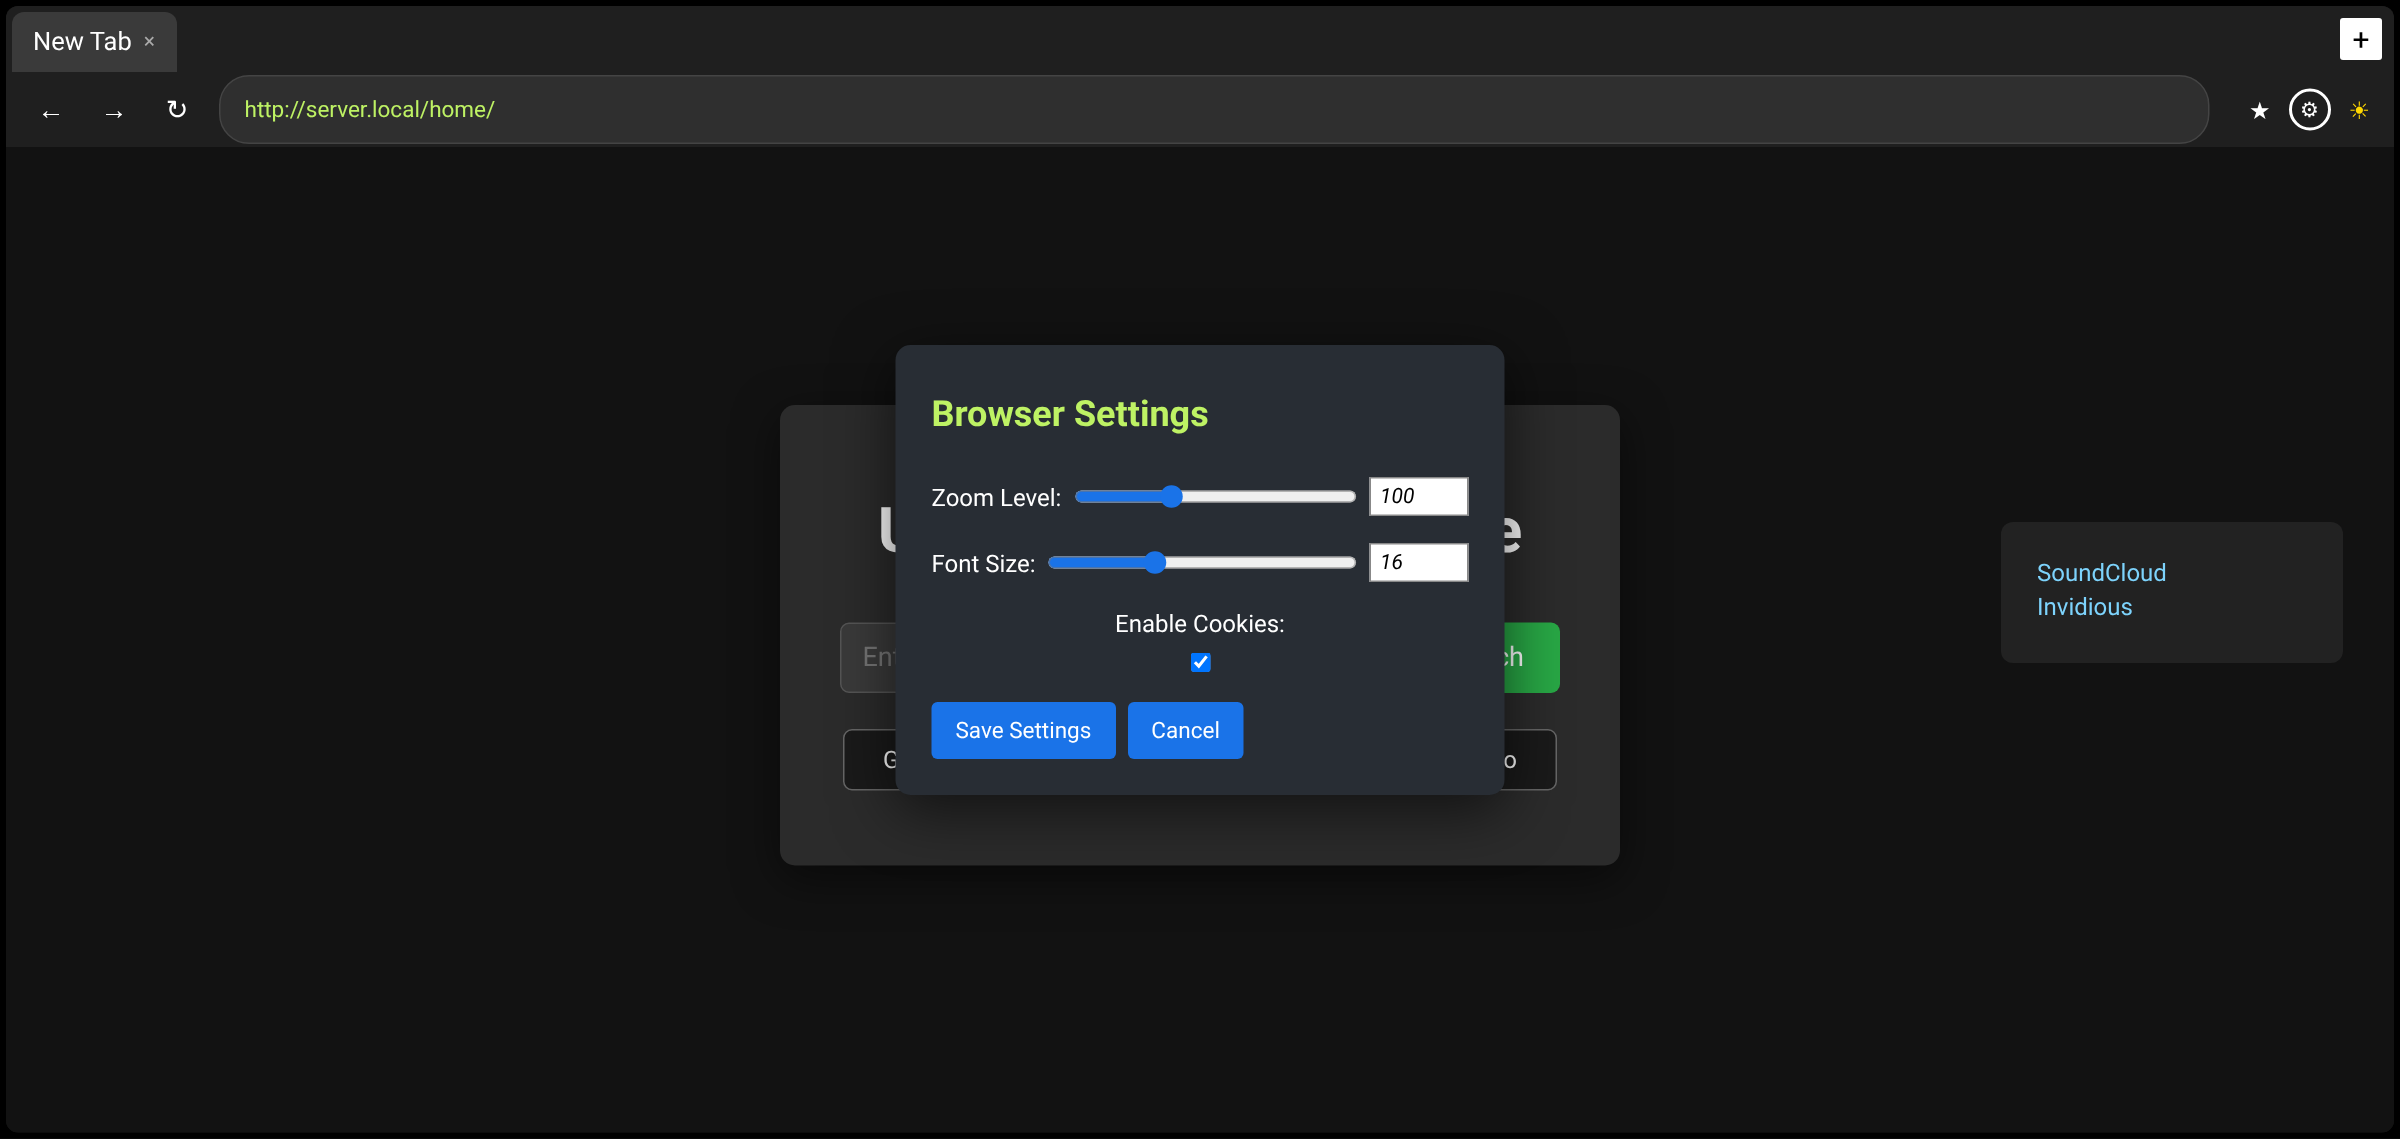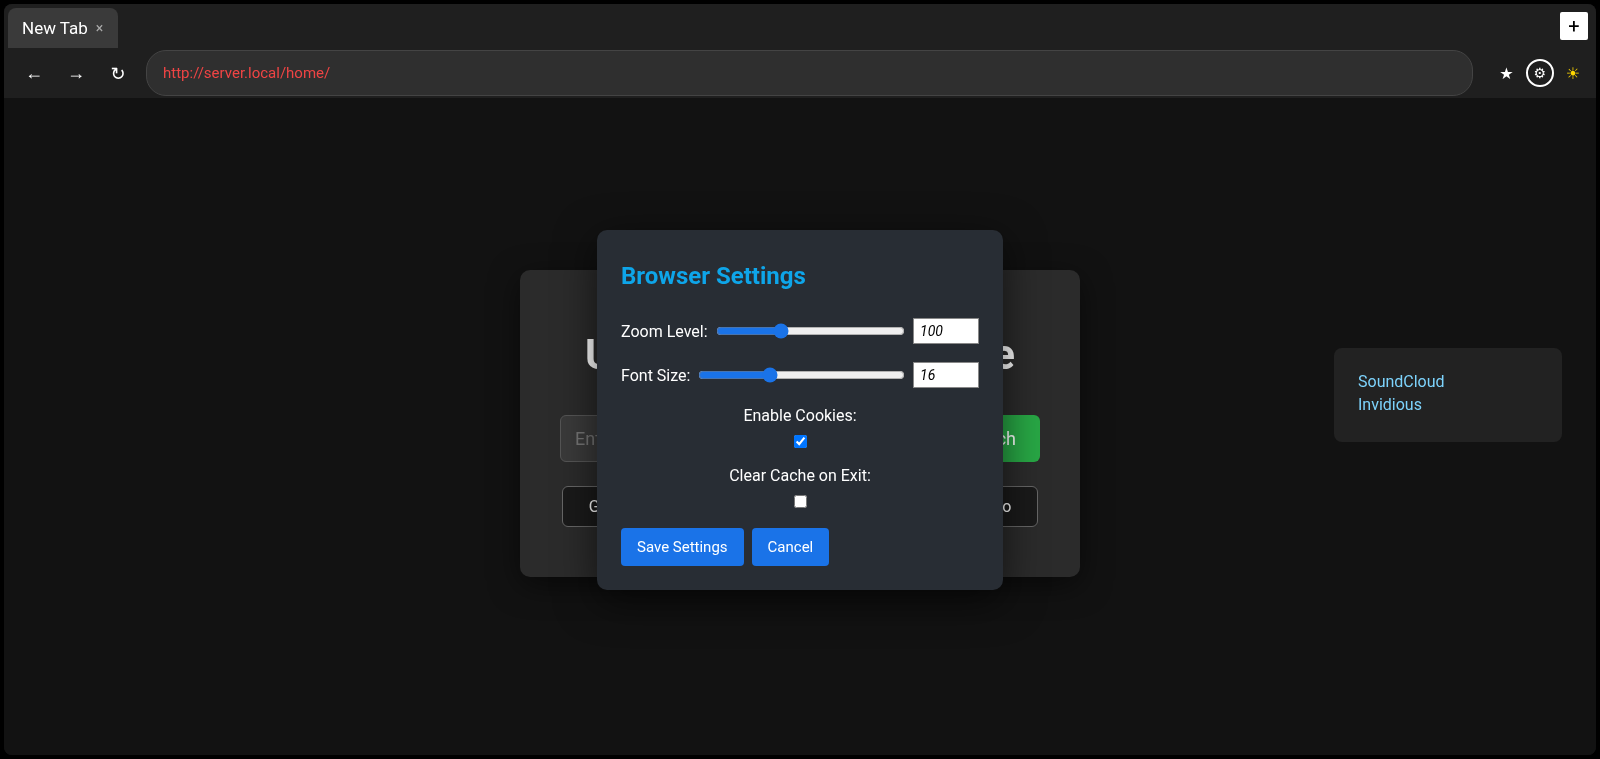--- a/index.html
+++ b/index.html
@@ -89,21 +89,21 @@
       width: 28px;
       text-align: center;
     }
     
     .url-input {
       flex: 1;
       background: #2f2f2f;
       border: 1px solid #444;
       border-radius: 20px;
       padding: 22px 16px;
-      color: #ef4444;
+      color: #bef264;
       font-size: 15px;
       outline: none;
       height: 36px;
     }
     
     .nav-right {
       display: flex;
       align-items: center;
       gap: 12px;
       margin-left: 12px;
@@ -232,21 +232,21 @@
       transform: translateX(-50%);
       width: 406px;
       background: #282d34;
       border-radius: 10px;
       padding: 32px 24px 24px;
       box-shadow: 0 10px 40px rgba(0,0,0,0.6);
       z-index: 100;
     }
     
     .modal-title {
-      color: #0ea5e9;
+      color: #bef264;
       font-size: 24px;
       font-weight: 700;
       margin-bottom: 28px;
     }
     
     .setting-row {
       display: flex;
       align-items: center;
       gap: 8px;
       margin-bottom: 18px;
@@ -360,24 +360,20 @@
       <span class="setting-label">Font Size:</span>
       <input class="slider" type="range" min="8" max="32" value="16" style="">
       <input class="num-input" type="text" value="16" style="">
     </div>
 
     <div class="checkbox-row">
       <span>Enable Cookies:</span>
       <input type="checkbox" checked="" style="">
     </div>
 
-    <div class="checkbox-row">
-      <span>Clear Cache on Exit:</span>
-      <input type="checkbox" style="">
-    </div>
 
     <div class="modal-buttons">
       <button class="modal-btn">Save Settings</button>
       <button class="modal-btn">Cancel</button>
     </div>
   </div>
 
 </div>
 
 </body></html>

